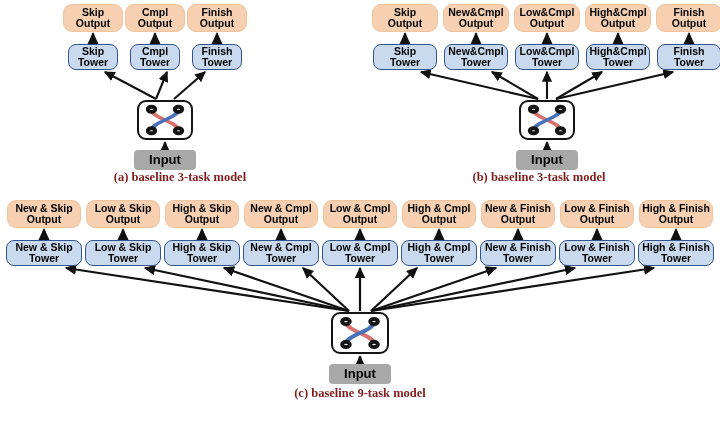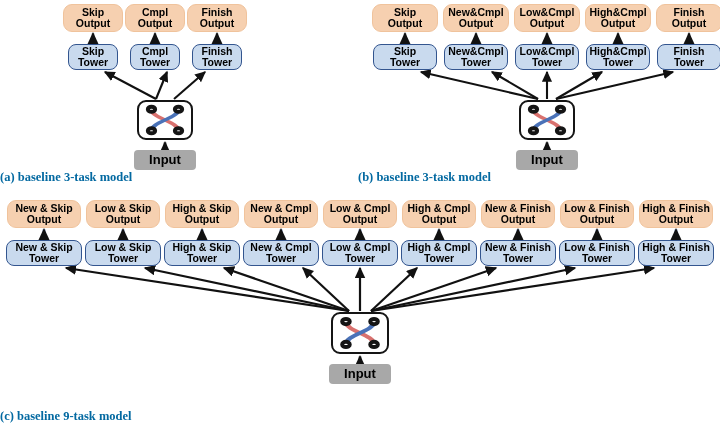--- a/index.html
+++ b/index.html
@@ -37,23 +37,23 @@
 
   
   .shared{
     position:absolute;box-sizing:border-box;
     background:#ffffff;border:2.4px solid #151515;border-radius:9px;
   }
   .shared svg{display:block;width:100%;height:100%;}
 
   
   .caption{
-    position:absolute;text-align:left;
+    position:absolute;text-align:center;
     font-family:"Liberation Serif", serif;
-    font-size:12.5px;color:#0369a1;white-space:nowrap;
+    font-size:12.5px;color:#7f1d1d;white-space:nowrap;
   }
   .figcap{
     position:absolute;text-align:center;
     font-family:"Liberation Serif", serif;
     font-size:12.5px;color:#000;white-space:nowrap;
   }
   .arrows{position:absolute;left:0;top:0;pointer-events:none;}
 </style>
 </head>
 <body>
@@ -301,15 +301,15 @@
           <path d="M24,80 C24,54 76,46 76,20" stroke="#4a72b8" stroke-width="9" fill="none" stroke-linecap="round"></path>
           <ellipse cx="24" cy="20" rx="7" ry="7" fill="#ffffff" stroke="#151515" stroke-width="4" vector-effect="non-scaling-stroke"></ellipse>
           <ellipse cx="76" cy="20" rx="7" ry="7" fill="#ffffff" stroke="#151515" stroke-width="4" vector-effect="non-scaling-stroke"></ellipse>
           <ellipse cx="24" cy="80" rx="7" ry="7" fill="#ffffff" stroke="#151515" stroke-width="4" vector-effect="non-scaling-stroke"></ellipse>
           <ellipse cx="76" cy="80" rx="7" ry="7" fill="#ffffff" stroke="#151515" stroke-width="4" vector-effect="non-scaling-stroke"></ellipse>
         </svg>
       </div>
       <div class="box input-box" style="left: 329px; top: 168px; width: 62px; height: 20px; font-size: 13px;">
         <span class="l1">Input</span>
       </div>
-      <div class="caption" style="left: 0px; top: 190px; width: 720px; margin-top: 23px;">(c) baseline 9-task model</div>
+      <div class="caption" style="left: 0px; top: 190px; width: 720px;">(c) baseline 9-task model</div>
     </div>
   </div>
 
 </body></html>

